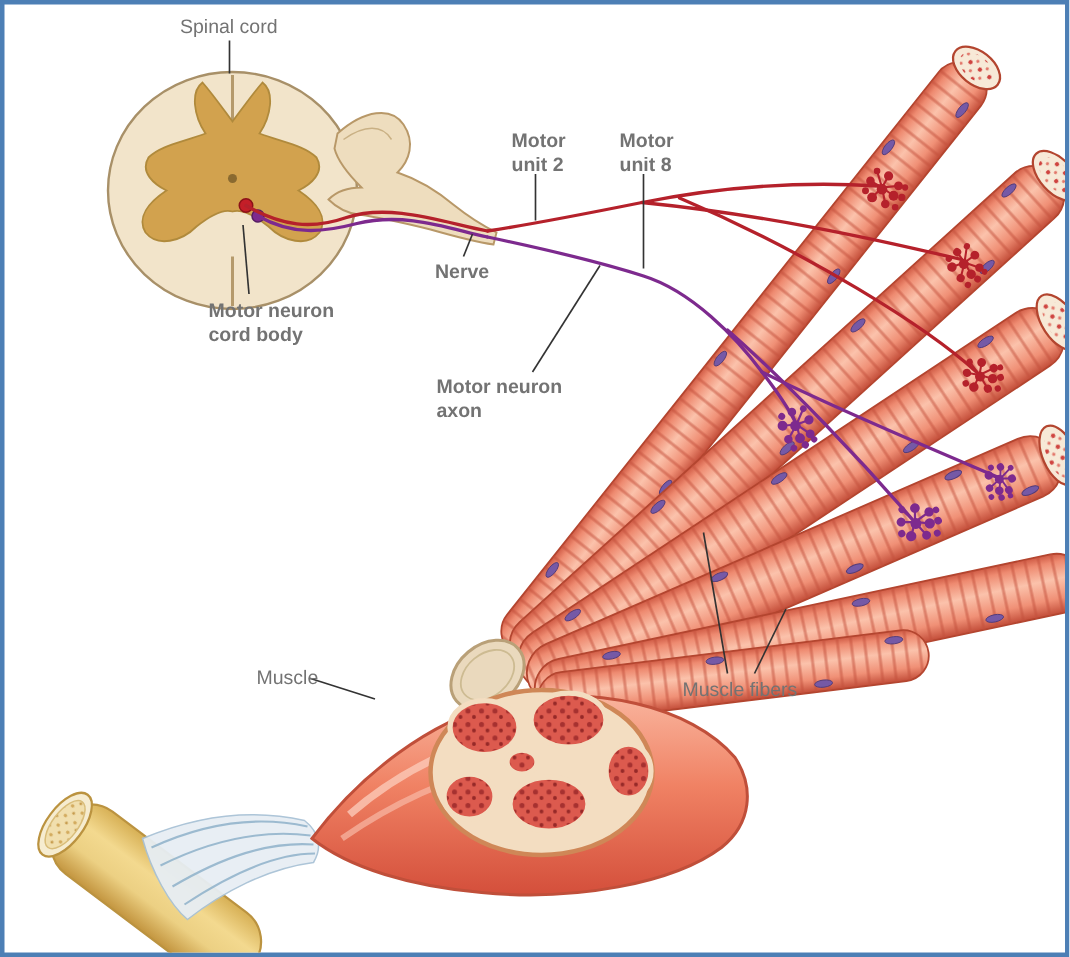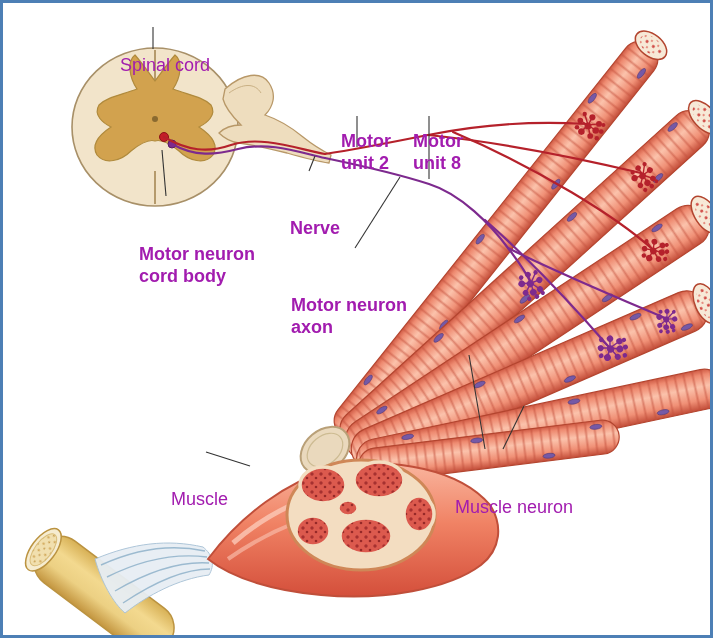--- a/index.html
+++ b/index.html
@@ -3,23 +3,22 @@
 <meta charset="utf-8">
 <style>
   html,body{margin:0;padding:0;background:#fff;}
   .canvas{
     position:relative;width:713px;height:638px;box-sizing:border-box;
     border:3px solid var(--border,#4d7fb5);overflow:hidden;background:#fff;
     font-family:"Liberation Sans",sans-serif;
   }
   .art{position:absolute;left:0;top:0;}
   .lbl{
-    position:absolute;font-size:18px;line-height:1.2;color:#a21caf;
+    position:absolute;font-size:13px;line-height:1.2;color:#737373;
     white-space:nowrap;
-    margin-top:45px;
   }
   .lbl span{display:block;font-weight:bold;}
 </style>
 </head>
 <body>
 
 <div class="canvas">
 
   <svg class="art" width="713" height="638" viewBox="0 0 713 638">
     <defs>
@@ -290,15 +289,15 @@
     <span>cord body</span>
   </div>
 
   <div class="lbl" style="left:288px;top:247px;">
     <span>Motor neuron</span>
     <span>axon</span>
   </div>
 
   <div class="lbl" style="left:168px;top:441px;">Muscle</div>
 
-  <div class="lbl" style="left:452px;top:449px;">Muscle neuron</div>
+  <div class="lbl" style="left:452px;top:449px;">Muscle fibers</div>
 
 </div>
 
 </body></html>

